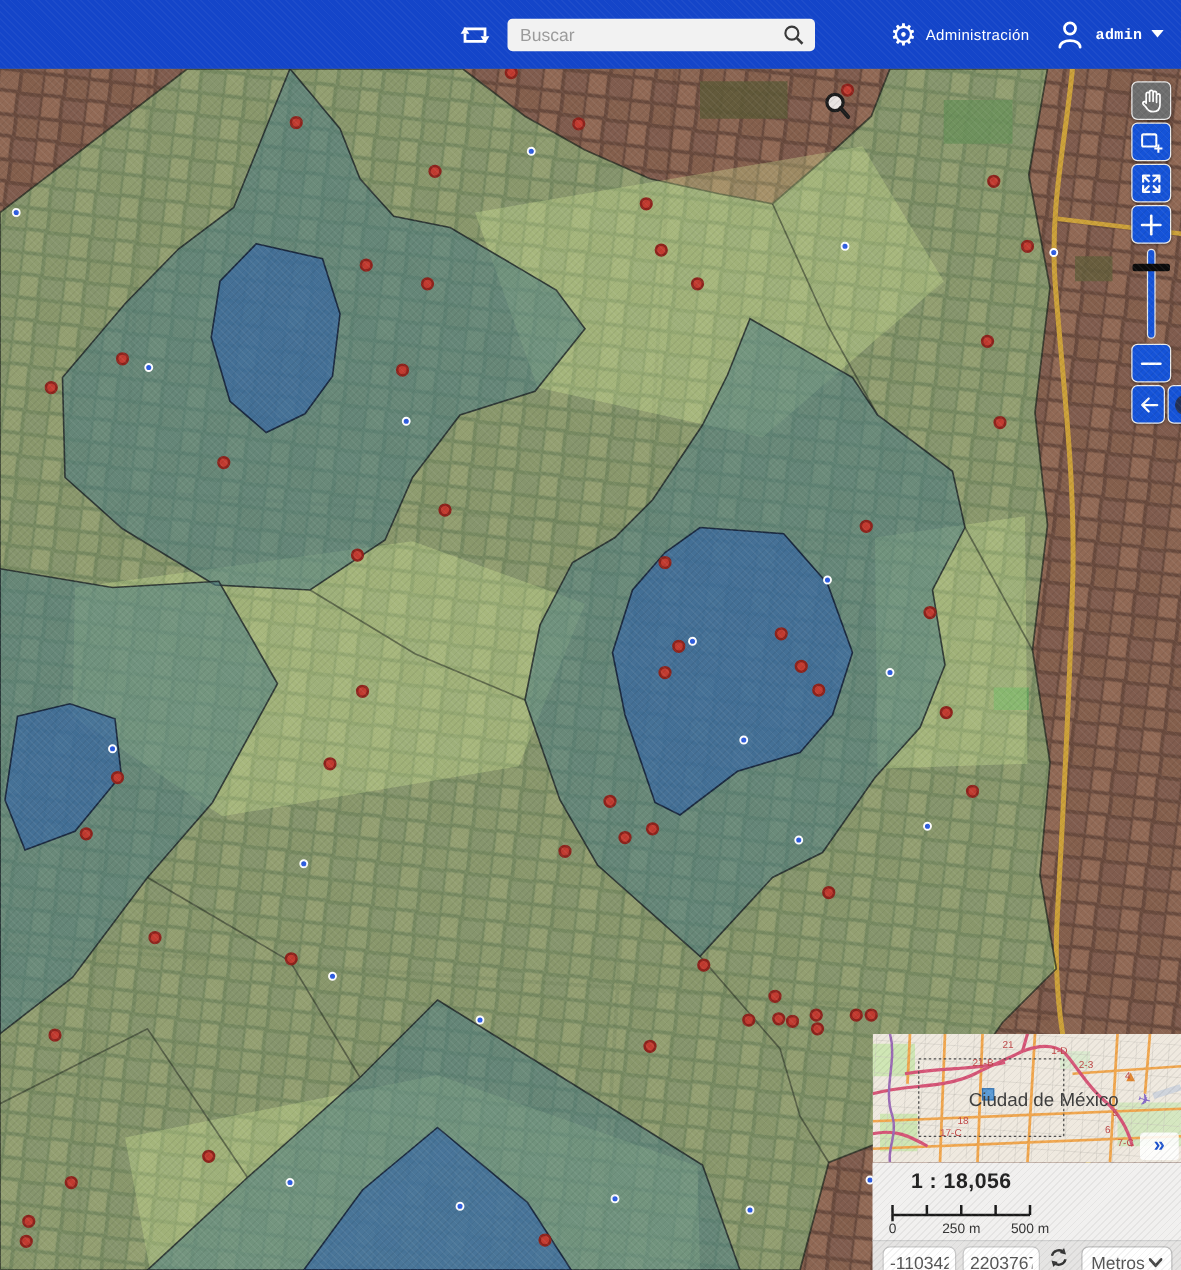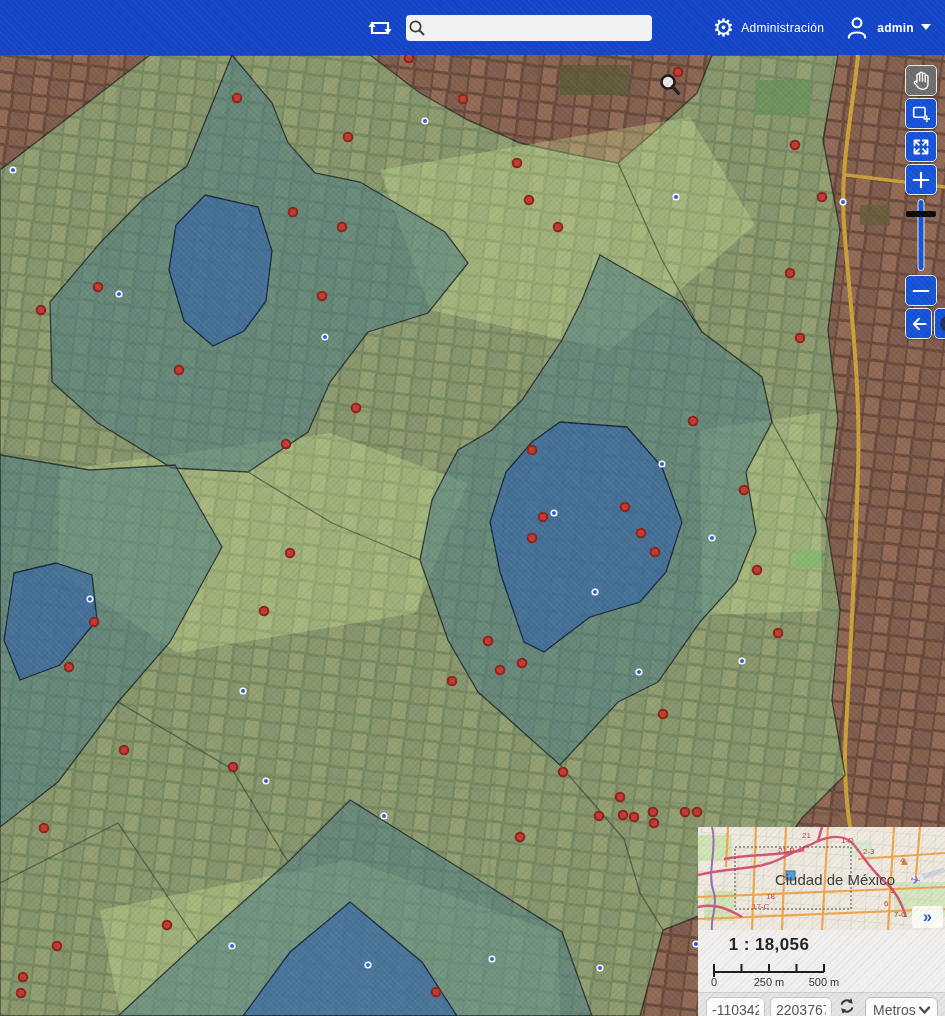--- a/index.html
+++ b/index.html
@@ -11,21 +11,21 @@
             background-image:repeating-linear-gradient(45deg,rgba(255,255,255,.04) 0 1px,transparent 1px 4px); }
   .nav-icon-btn { margin-left:366px; background:none; border:none; cursor:pointer; display:flex; align-items:center; }
   .search-box { margin-left:12px; width:246px; height:26px; background:#f2f2f2; border-radius:4px; display:flex; align-items:center; }
   .search-box input { flex:1; height:100%; background:transparent; border:none; outline:none; padding:0 4px 0 10px; font-size:14px; color:#444; font-family:"Liberation Sans",sans-serif; }
   .search-box input::placeholder { color:#9b9b9b; }
   .search-ic { padding:0 8px 0 2px; display:flex; align-items:center; cursor:pointer; }
   .nav-right { margin-left:auto; margin-right:14px; display:flex; align-items:center; gap:20px; }
   .nav-item { display:flex; align-items:center; gap:7px; color:#fff; cursor:pointer; }
   .gear-glyph { font-family:"DejaVu Sans",sans-serif; font-size:24px; line-height:1; color:#fff; }
   .nav-label { font-size:12px; letter-spacing:.3px; }
-  .nav-label.bold { font-weight:bold; }
+  .nav-label.bold { font-weight:bold;font-family:Liberation Mono, monospace; }
 
   
   .map-wrap { position:absolute; top:55px; left:0; width:945px; height:961px; z-index:1; cursor:crosshair; }
   .map-wrap svg { display:block; }
 
   
   .toolbar { position:absolute; top:65px; right:8px; z-index:10; display:flex; flex-direction:column; align-items:center; }
   .tool-btn { width:32px; height:31px; border-radius:5px; background:#1553d8; border:1.5px solid #ececec; color:#fff;
               display:flex; align-items:center; justify-content:center; margin-bottom:2px; cursor:pointer; box-shadow:0 1px 2px rgba(0,0,0,.35); padding:0; }
   .tool-btn.active { background:#6e6e6e; }
@@ -65,20 +65,21 @@
     <svg width="28" height="24" viewBox="0 0 28 24">
       <g stroke="#fff" stroke-width="2.2" fill="none">
         <path d="M5 7 H22 V13"></path>
         <path d="M23 17 H6 V11"></path>
       </g>
       <polygon points="18.5,13 25.5,13 22,18.5" fill="#fff"></polygon>
       <polygon points="2.5,11 9.5,11 6,5.5" fill="#fff"></polygon>
     </svg>
   </button>
   <div class="search-box">
+    <input type="text" placeholder="Buscar" style="">
     <span class="search-ic">
       <svg width="18" height="18" viewBox="0 0 18 18">
           <circle cx="7.5" cy="7.5" r="5.2" stroke="#3a3a3a" stroke-width="1.7" fill="none"></circle>
           <line x1="11.5" y1="11.5" x2="16" y2="16" stroke="#3a3a3a" stroke-width="2"></line>
         </svg>
     </span>
   </div>
   <div class="nav-right">
     <div class="nav-item">
       <span class="gear-glyph">⚙</span>

